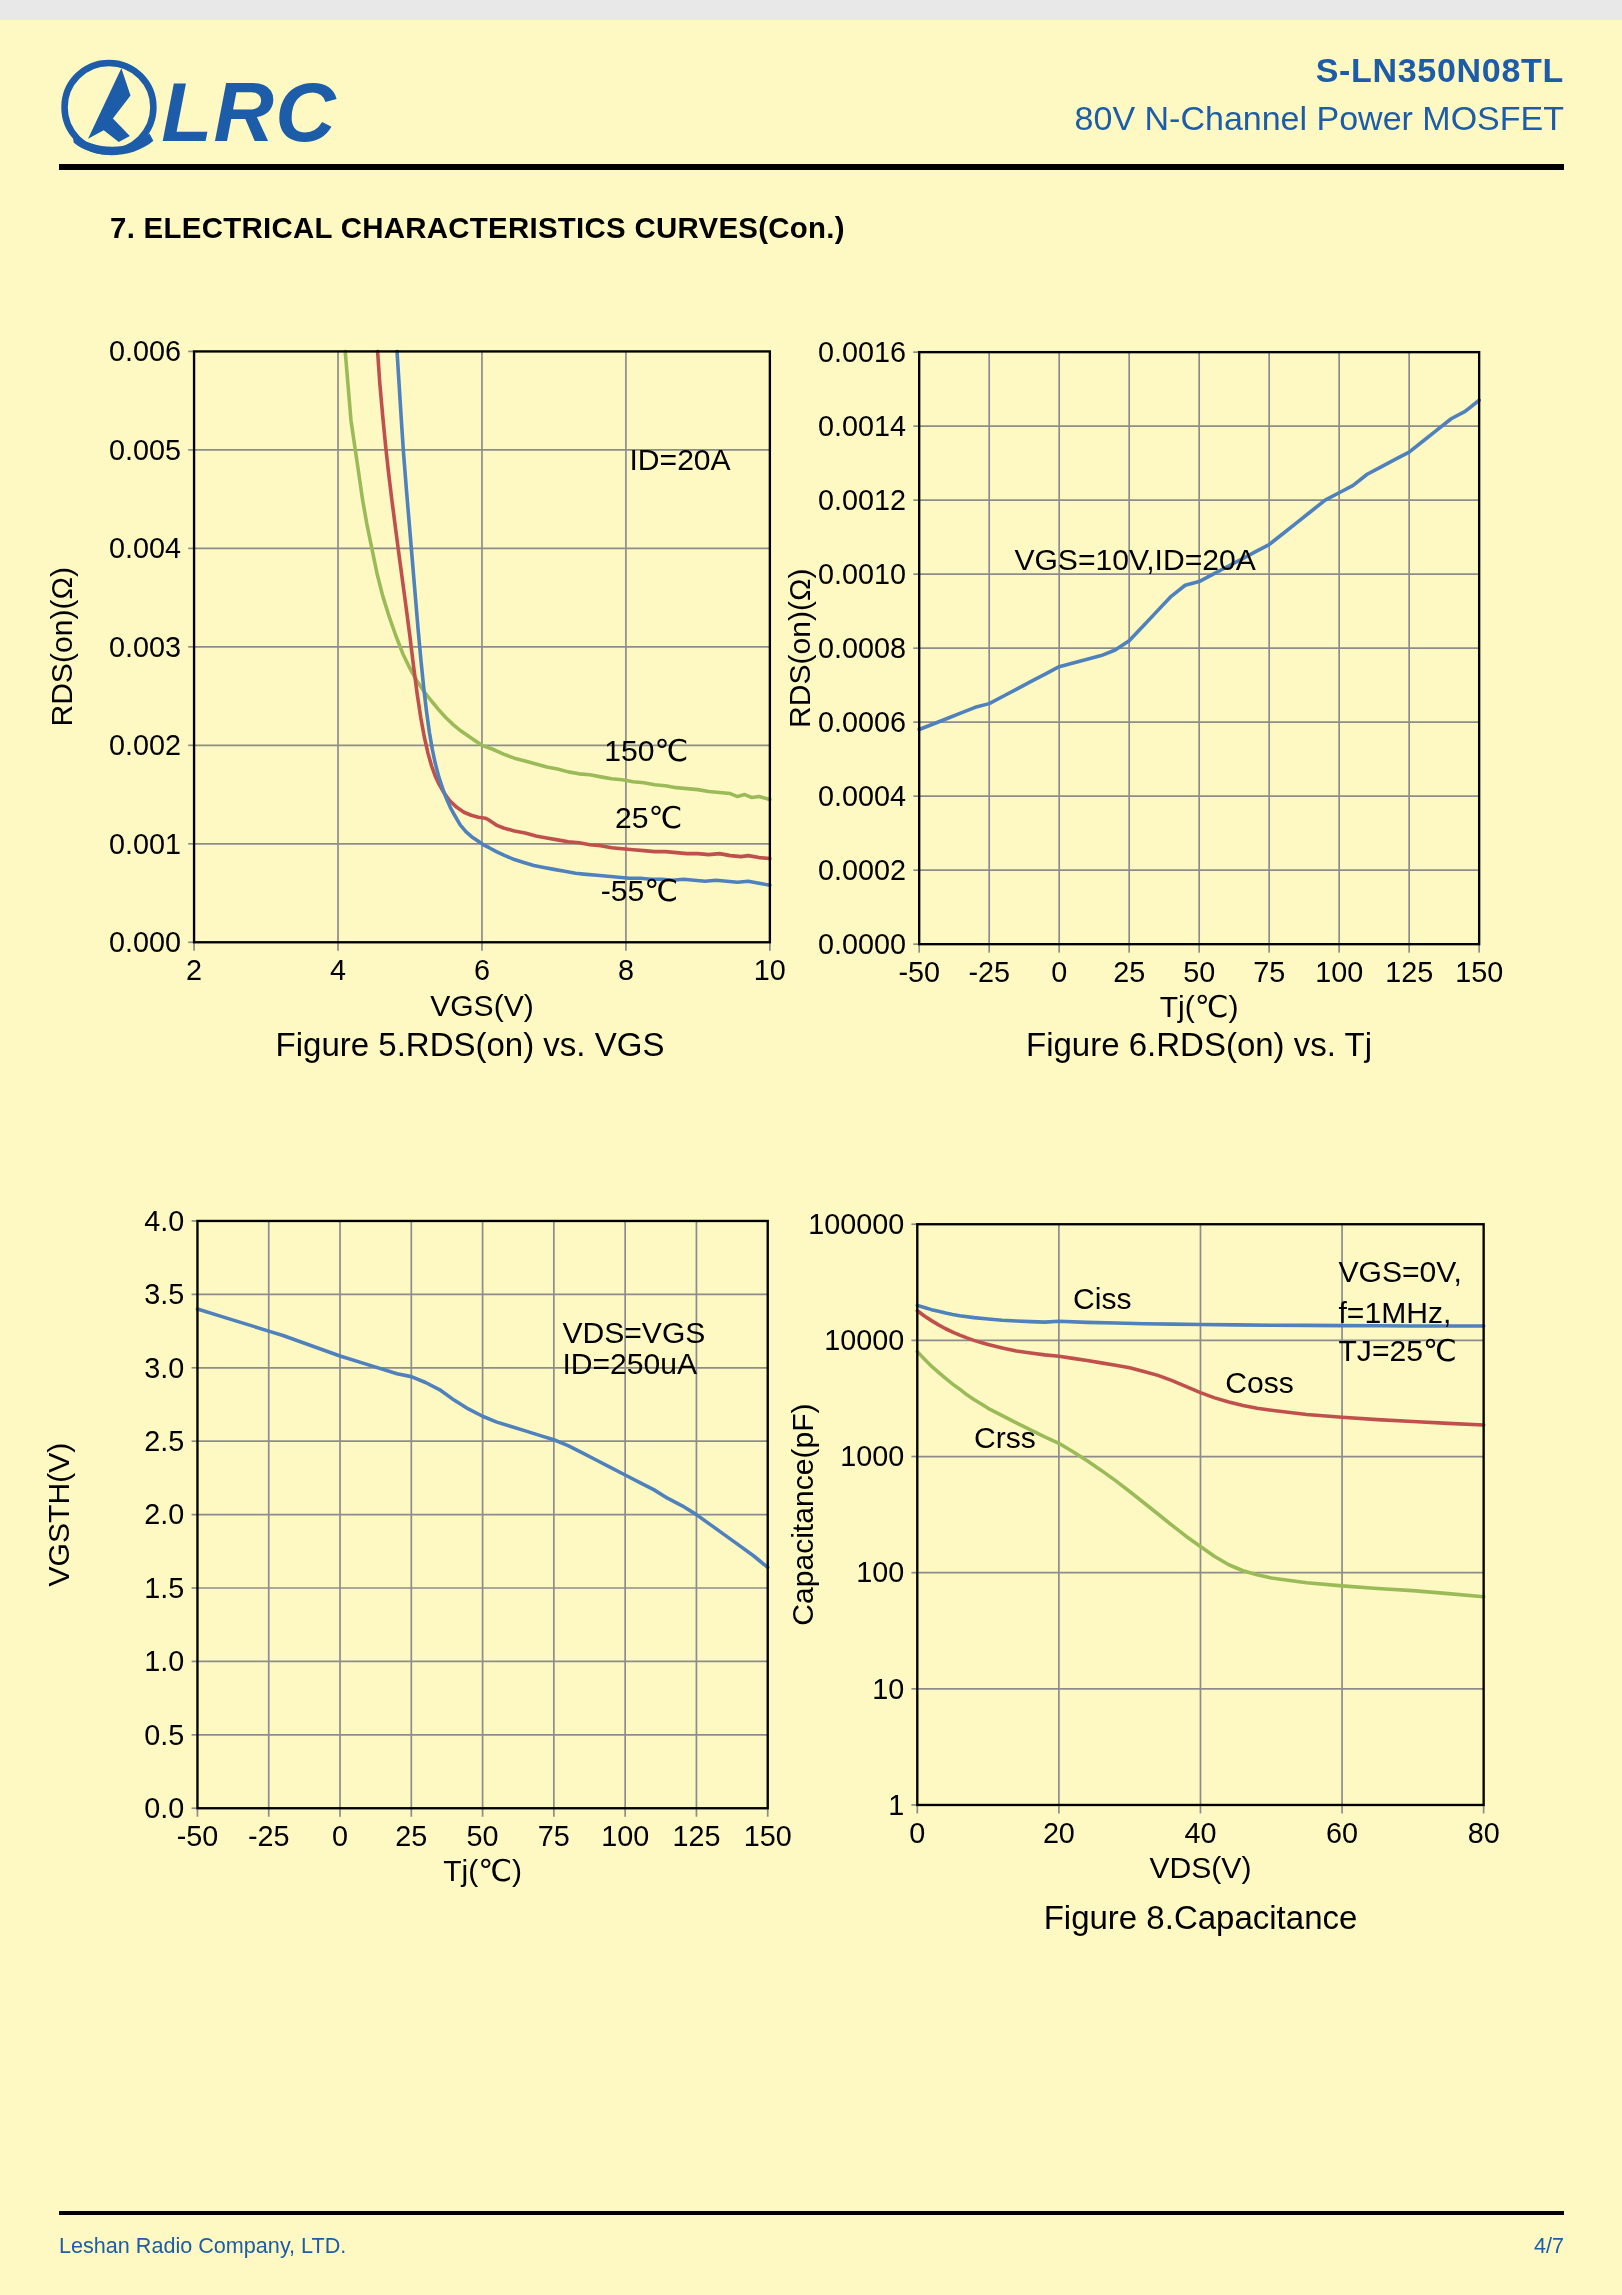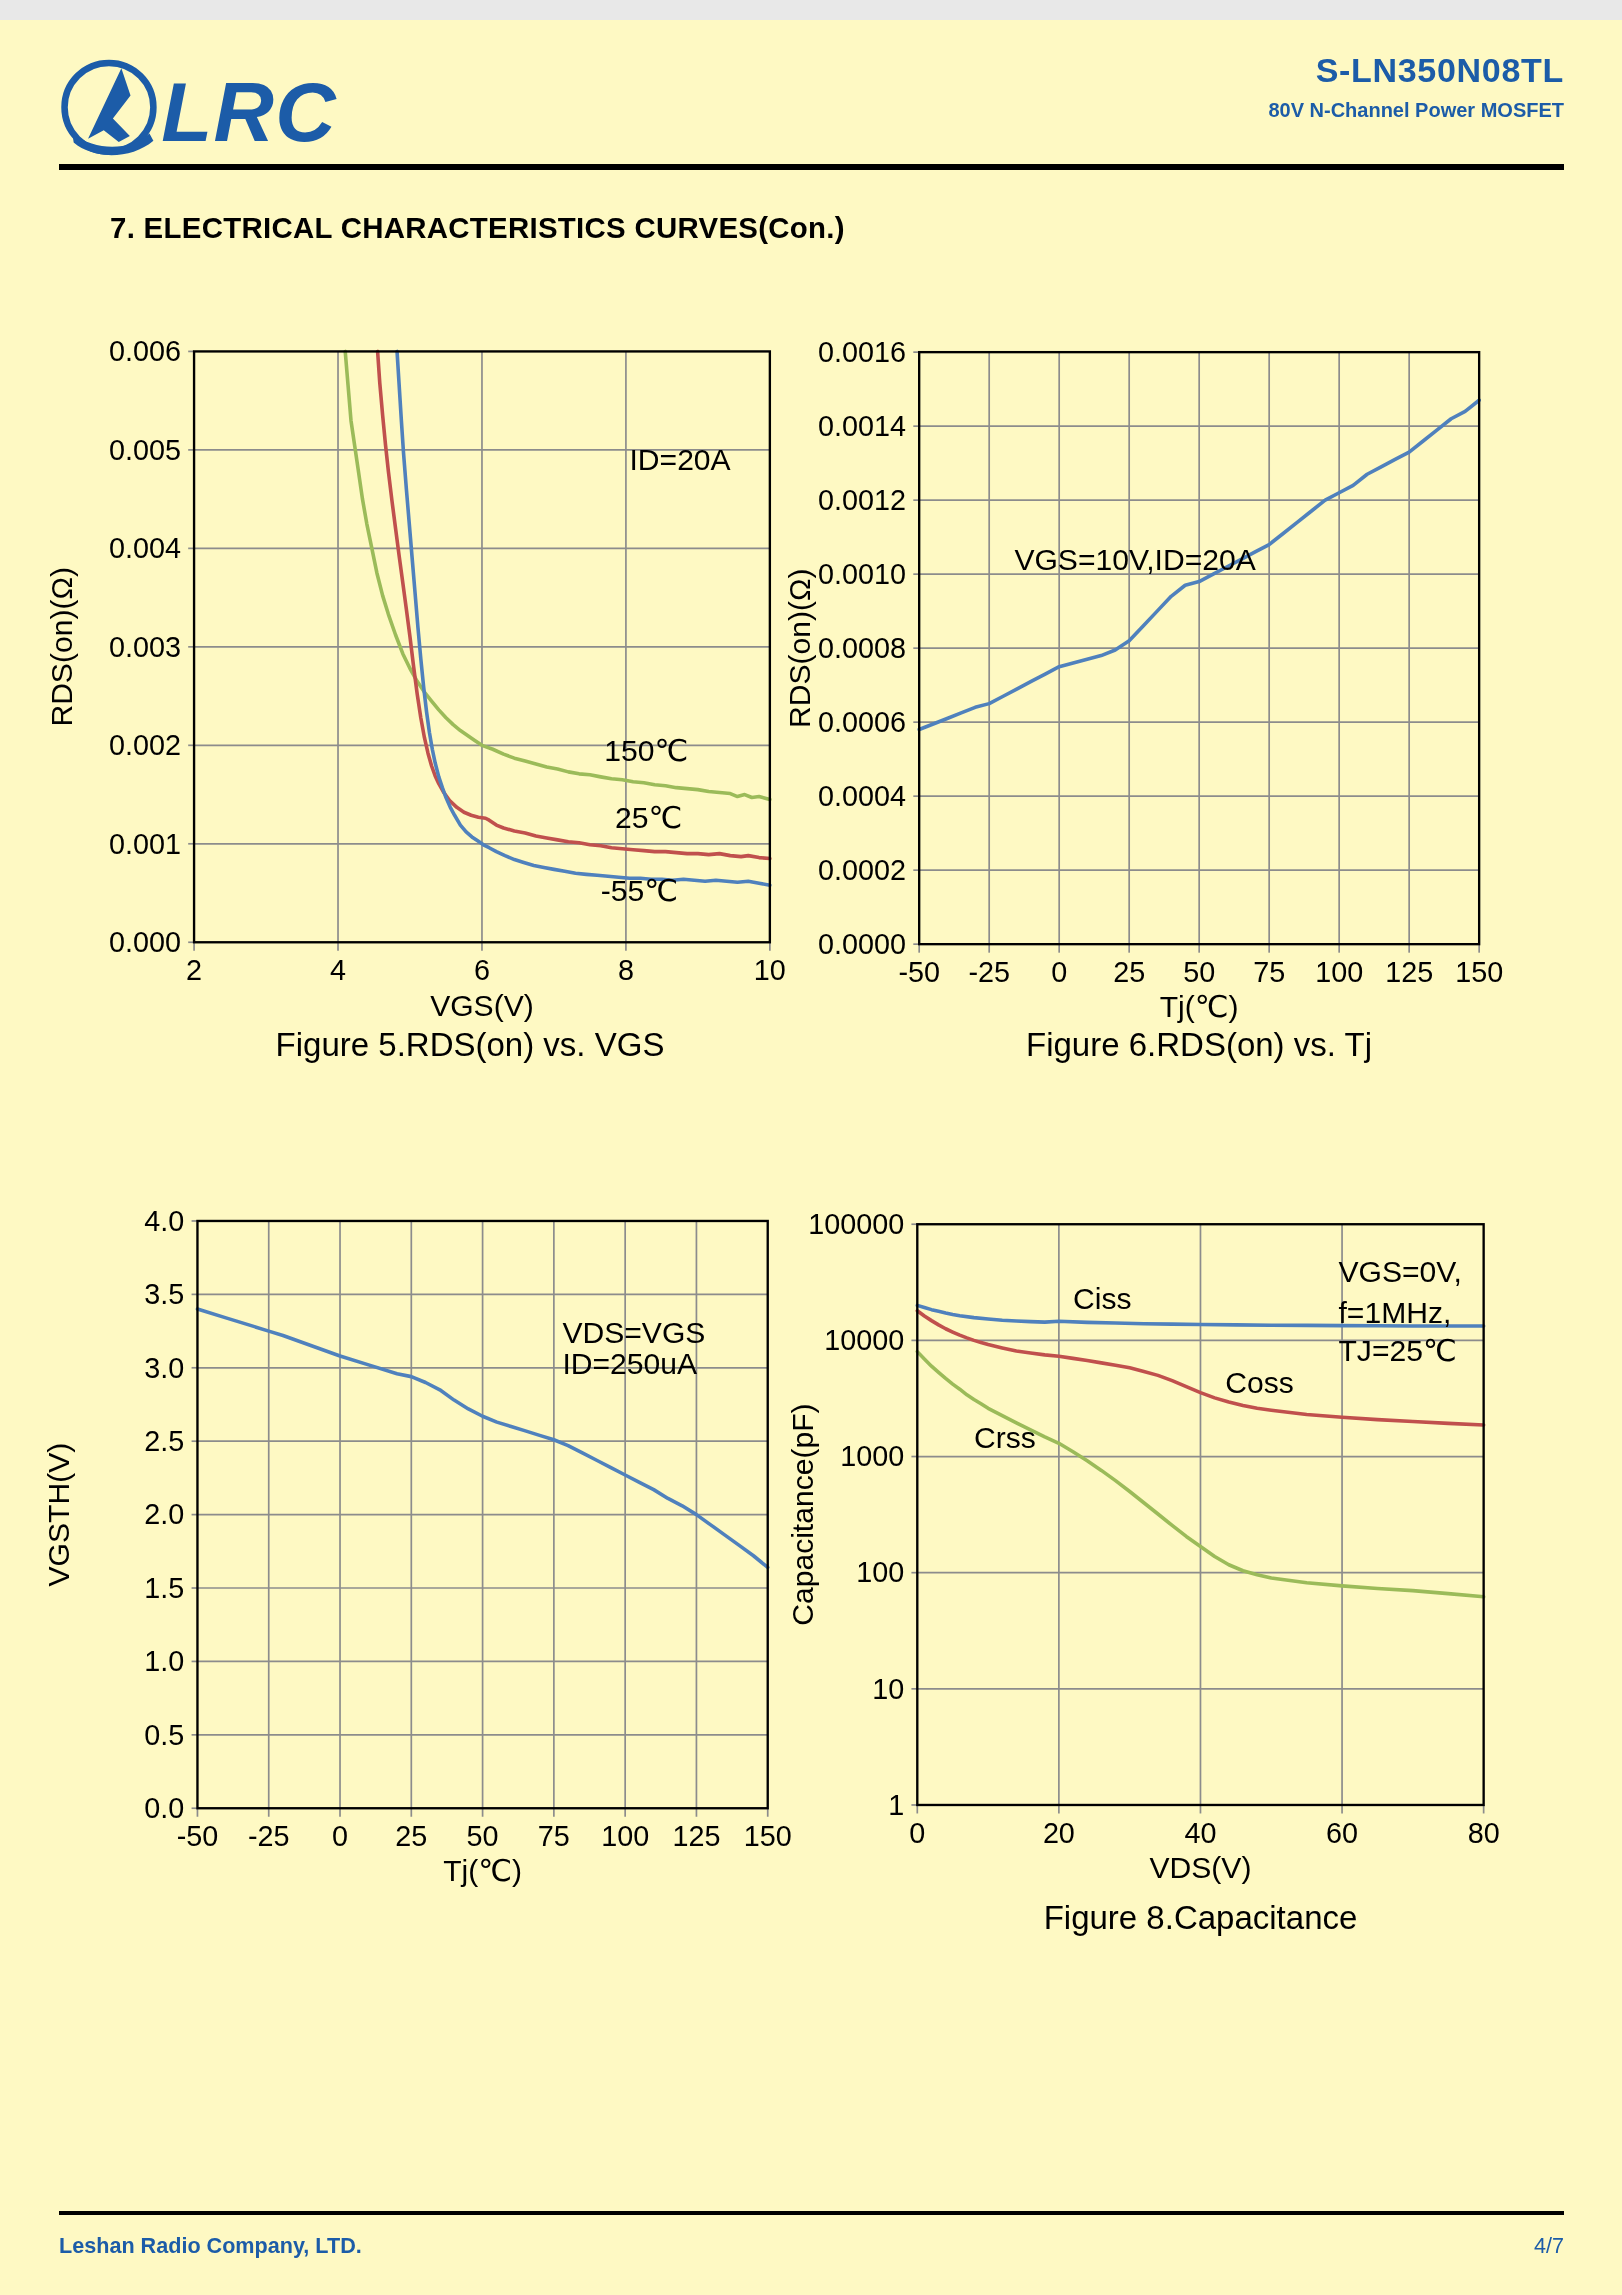--- a/index.html
+++ b/index.html
@@ -4,33 +4,33 @@
 <style>
   html,body{margin:0;padding:0;background:#e8e8e8;}
   .page{
     position:relative;width:1623px;height:2295px;background:#fef9c3;
     font-family:"Liberation Sans","DejaVu Sans",sans-serif;overflow:hidden;margin-top:20px;
   }
   .abs{position:absolute;}
   .logo-svg{left:58px;top:14.4px;width:294px;height:131px;}
   .head-right{top:31px;right:59px;text-align:right;color:#1c5ca8;}
   .head-title{font-size:34px;font-weight:bold;letter-spacing:0.7px;}
-  .head-sub{font-size:20px;font-weight:bold;margin-top:9.2px;}
+  .head-sub{font-size:34px;font-weight:normal;margin-top:9.2px;}
   .head-rule{left:59px;top:144px;width:1505px;height:5.9px;background:#000;}
   .section-title{left:110px;top:191px;font-size:29.4px;font-weight:bold;color:#000;letter-spacing:0.3px;}
   svg.chart{position:absolute;}
   svg.chart text{font-family:"Liberation Sans","DejaVu Sans",sans-serif;fill:#000;}
   .caption{position:absolute;text-align:center;font-size:33px;color:#000;}
   .cap5{left:182px;top:1006px;width:576px;}
   .cap6{left:919px;top:1006px;width:560px;}
   .cap7{left:198px;top:1879px;width:571px;}
   .cap8{left:917px;top:1879px;width:567px;}
   .foot-rule{left:59px;top:2191px;width:1505px;height:3.9px;background:#000;}
   .footer{color:#1c5ca8;font-size:21.6px;top:2213px;}
-  .foot-left{left:59px;font-weight:bold;}
+  .foot-left{left:59px;}
   .foot-center{left:0;width:1623px;text-align:center;white-space:pre;}
   .foot-right{right:59px;}
 </style>
 </head>
 <body>
 
 <div class="page">
 
   <svg class="abs logo-svg" viewBox="0 0 450 200">
     <circle cx="78" cy="112" r="68" fill="none" stroke="#1c5ca8" stroke-width="10"></circle>

